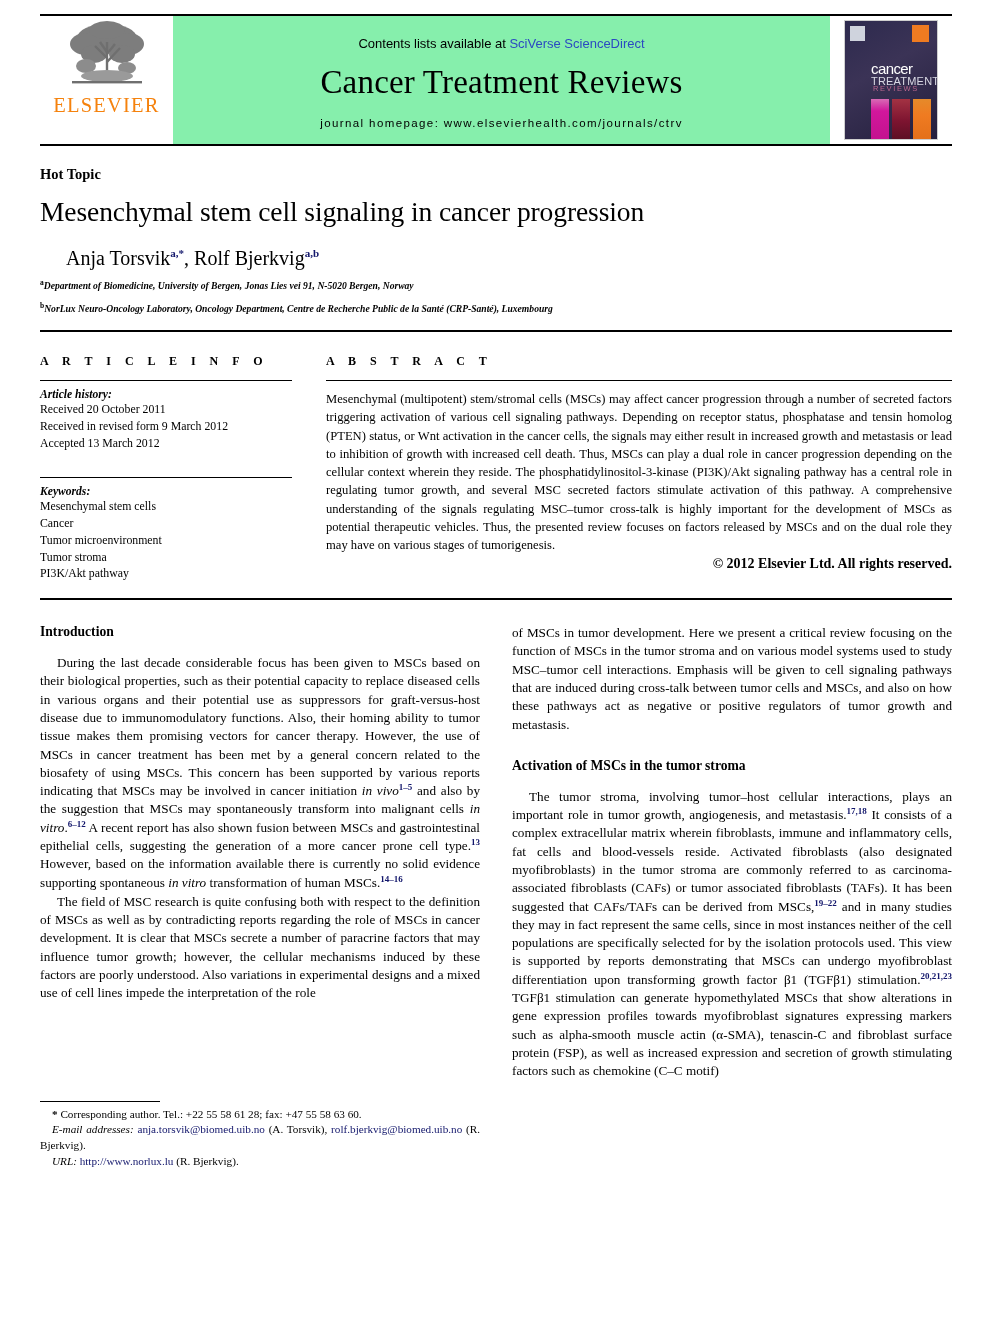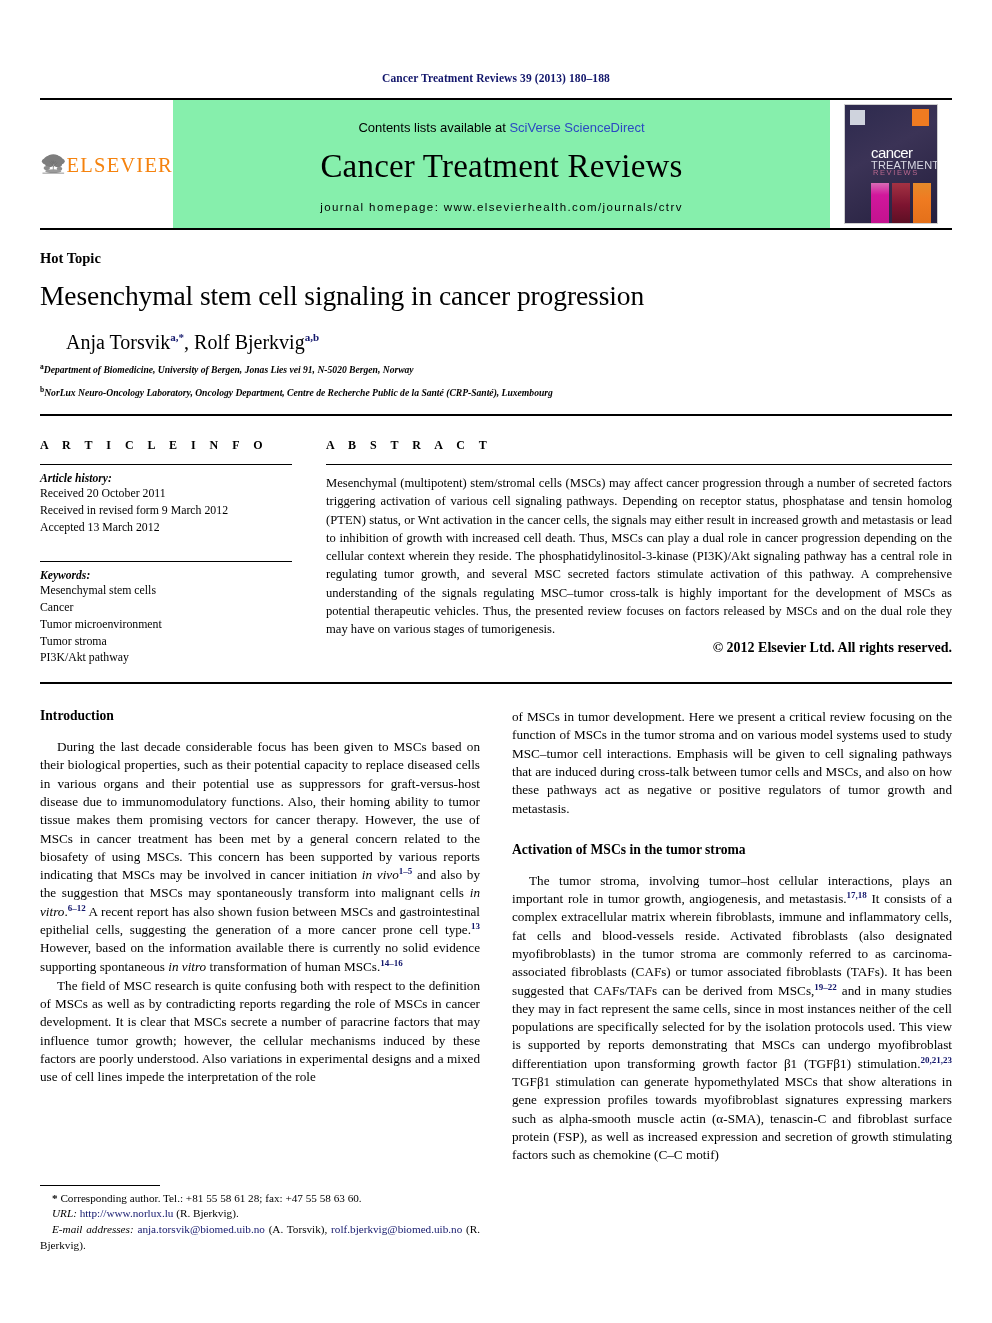--- a/index.html
+++ b/index.html
@@ -39,21 +39,21 @@
     display: flex;
     align-items: stretch;
     border-top: 2.5px solid #000;
     border-bottom: 2.5px solid #000;
     height: 128px;
   }
   .mast-logo {
     width: 133px;
     flex: 0 0 133px;
     display: flex;
-    flex-direction: row;
+    flex-direction: column;
     align-items: center;
     justify-content: flex-start;
     padding-top: 2px;
     box-sizing: border-box;
   }
   .elsevier-tree { display:block; }
   .elsevier-word {
     color: #f5820d;
     font-family: "Liberation Serif", serif;
     font-size: 20.5px;
@@ -243,21 +243,20 @@
     font-size: 11.4px;
     line-height: 1.35;
   }
   .issn .doi { color: #12166b; }
 </style>
 </head>
 <body>
 
 <div class="page">
 
-  <div class="running-head">Cancer Treatment Reviews 39 (2013) 180–188</div>
 
   <div class="masthead">
 
     <div class="mast-logo">
       <svg class="elsevier-tree" width="86" height="76" viewBox="0 0 86 76">
         <g fill="#7d7d7d">
           <ellipse cx="43" cy="20" rx="30" ry="14"></ellipse>
           <ellipse cx="22" cy="26" rx="16" ry="11"></ellipse>
           <ellipse cx="64" cy="26" rx="16" ry="11"></ellipse>
           <ellipse cx="43" cy="12" rx="18" ry="9"></ellipse>
@@ -355,28 +354,28 @@
     <div class="col" style="height:545px">
       <h2 class="sec">Introduction</h2>
 
       <p class="body"><span>During the last decade considerable focus has been given to MSCs based on their biological properties, such as their potential capacity to replace diseased cells in various organs and their potential use as suppressors for graft-versus-host disease due to immunomodulatory functions. Also, their homing ability to tumor tissue makes them promising vectors for cancer therapy. However, the use of MSCs in cancer treatment has been met by a general concern related to the biosafety of using MSCs. This concern has been supported by various reports indicating that MSCs may be involved in cancer initiation </span><i>in vivo</i><sup class="cite">1–5</sup><span> and also by the suggestion that MSCs may spontaneously transform into malignant cells </span><i>in vitro</i>.<sup class="cite">6–12</sup><span> A recent report has also shown fusion between MSCs and gastrointestinal epithelial cells, suggesting the generation of a more cancer prone cell type.</span><sup class="cite">13</sup><span> However, based on the information available there is currently no solid evidence supporting spontaneous </span><i>in vitro</i><span> transformation of human MSCs.</span><sup class="cite">14–16</sup></p>
 
       <p class="body">The field of MSC research is quite confusing both with respect to the definition of MSCs as well as by contradicting reports regarding the role of MSCs in cancer development. It is clear that MSCs secrete a number of paracrine factors that may influence tumor growth; however, the cellular mechanisms induced by these factors are poorly understood. Also variations in experimental designs and a mixed use of cell lines impede the interpretation of the role</p>
 
       <div class="footnote-wrap">
         <div class="fn-rule"></div>
         <div class="fn">
-          <span class="ind"><b>*</b><span> Corresponding author. Tel.: +81 55 58 61 28; fax: +47 55 58 63 60.</span></span>
+          <span class="ind"><b>*</b><span> Corresponding author. Tel.: +22 55 58 61 28; fax: +47 55 58 63 60.</span></span>
+        </div>
+        <div class="fn">
+          <span class="ind"><i>E-mail addresses:</i> <span class="lnk">anja.torsvik@biomed.uib.no</span><span> (A. Torsvik), </span><span class="lnk">rolf.bjerkvig@biomed.uib.no</span><span> (R. Bjerkvig).</span></span>
         </div>
         <div class="fn">
           <span class="ind"><i>URL:</i> <span class="lnk">http://www.norlux.lu</span><span> (R. Bjerkvig).</span></span>
         </div>
-        <div class="fn">
-          <span class="ind"><i>E-mail addresses:</i> <span class="lnk">anja.torsvik@biomed.uib.no</span><span> (A. Torsvik), </span><span class="lnk">rolf.bjerkvig@biomed.uib.no</span><span> (R. Bjerkvig).</span></span>
-        </div>
       </div>
     </div>
 
     <div class="col">
       <p class="body" style="text-indent:0">of MSCs in tumor development. Here we present a critical review focusing on the function of MSCs in the tumor stroma and on various model systems used to study MSC–tumor cell interactions. Emphasis will be given to cell signaling pathways that are induced during cross-talk between tumor cells and MSCs, and also on how these pathways act as negative or positive regulators of tumor growth and metastasis.</p>
 
       <h2 class="sec spaced">Activation of MSCs in the tumor stroma</h2>
 
       <p class="body"><span>The tumor stroma, involving tumor–host cellular interactions, plays an important role in tumor growth, angiogenesis, and metastasis.</span><sup class="cite">17,18</sup><span> It consists of a complex extracellular matrix wherein fibroblasts, immune and inflammatory cells, fat cells and blood-vessels reside. Activated fibroblasts (also designated myofibroblasts) in the tumor stroma are commonly referred to as carcinoma-associated fibroblasts (CAFs) or tumor associated fibroblasts (TAFs). It has been suggested that CAFs/TAFs can be derived from MSCs,</span><sup class="cite">19–22</sup><span> and in many studies they may in fact represent the same cells, since in most instances neither of the cell populations are specifically selected for by the isolation protocols used. This view is supported by reports demonstrating that MSCs can undergo myofibroblast differentiation upon transforming growth factor β1 (TGFβ1) stimulation.</span><sup class="cite">20,21,23</sup><span> TGFβ1 stimulation can generate hypomethylated MSCs that show alterations in gene expression profiles towards myofibroblast signatures expressing markers such as alpha-smooth muscle actin (α-SMA), tenascin-C and fibroblast surface protein (FSP), as well as increased expression and secretion of growth stimulating factors such as chemokine (C–C motif)</span></p>
     </div>

